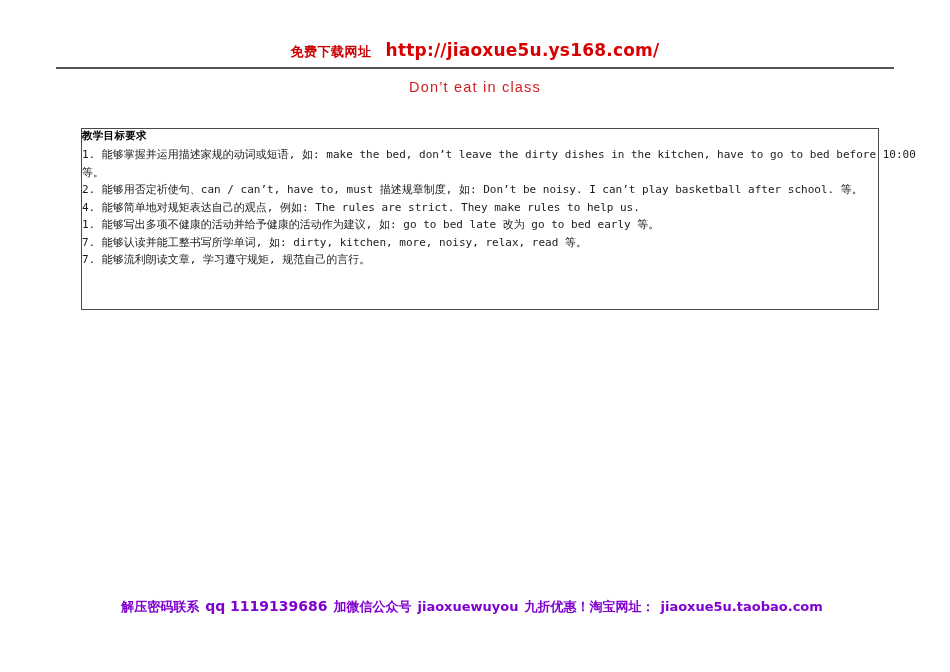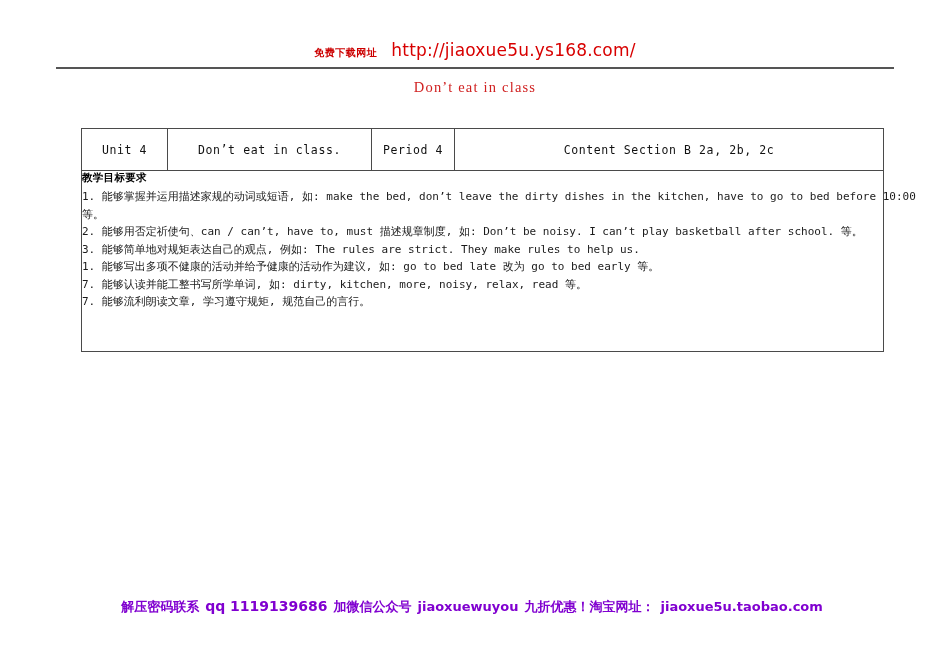--- a/index.html
+++ b/index.html
@@ -21,27 +21,27 @@
     left: 0;
     top: 40px;
     width: 950px;
     text-align: center;
     white-space: nowrap;
   }
   #promo-header .promo-cn {
     color: #cc0000;
     font-family: "DejaVu Sans", sans-serif;
     font-weight: bold;
-    font-size: 10px;
+    font-size: 13px;
     letter-spacing: .5px;
   }
   #promo-header .promo-url {
     color: #d80000;
     font-family: "DejaVu Sans", sans-serif;
-    font-weight: normal;
+    font-weight: bold;
     font-size: 17px;
     margin-left: 14px;
     letter-spacing: .2px;
   }
   #promo-rule {
     position: absolute;
     left: 56px;
     top: 67px;
     width: 838px;
     height: 0;
@@ -49,21 +49,21 @@
   }
 
   
   #doc-title {
     position: absolute;
     left: 0;
     top: 79px;
     width: 950px;
     text-align: center;
     color: #d02020;
-    font-family: Liberation Serif, serif;
+    font-family: Liberation Sans, sans-serif;
     font-size: 14.5px;
     letter-spacing: 1.2px;
     white-space: nowrap;
   }
 
   
   #lesson-table {
     position: absolute;
     left: 81px;
     top: 128px;
@@ -139,33 +139,27 @@
 
 <div id="promo-header">
   <span class="promo-cn">免费下载网址</span><span class="promo-url">http://jiaoxue5u.ys168.com/</span>
 </div>
 <div id="promo-rule"></div>
 
 <div id="doc-title">Don’t eat in class</div>
 
 <table id="lesson-table">
   <tbody>
-      <tr>
-    <td class="hdr-cell col-unit">Unit 4</td>
-    <td class="hdr-cell col-topic">Don’t eat in class.</td>
-    <td class="hdr-cell col-period">Period 4</td>
-    <td class="hdr-cell col-content">Content  Section B  2a, 2b, 2c</td>
-  </tr>
   <tr>
     <td class="body-cell" colspan="4">
       <p class="goals-title">教学目标要求</p>
       <p class="goal-line">1. 能够掌握并运用描述家规的动词或短语, 如: make the bed, don’t leave the dirty dishes in the kitchen, have to go to bed before 10:00</p>
       <p class="goal-line">等。</p>
       <p class="goal-line">2. 能够用否定祈使句、can / can’t, have to, must 描述规章制度, 如: Don’t be noisy. I can’t play basketball after school. 等。</p>
-      <p class="goal-line">3. 能够简单地对规矩表达自己的观点, 例如: The rules are strict. They make rules to help us.</p>
+      <p class="goal-line">4. 能够简单地对规矩表达自己的观点, 例如: The rules are strict. They make rules to help us.</p>
       <p class="goal-line">1. 能够写出多项不健康的活动并给予健康的活动作为建议, 如: go to bed late 改为 go to bed early 等。</p>
       <p class="goal-line">7. 能够认读并能工整书写所学单词, 如: dirty, kitchen, more, noisy, relax, read 等。</p>
       <p class="goal-line">7. 能够流利朗读文章, 学习遵守规矩, 规范自己的言行。</p>
     </td>
   </tr>
 </tbody>
   </table>
 
 <div id="promo-footer">
   <span class="seg">解压密码联系</span><span class="seg qqnum">qq 1119139686</span><span class="seg">加微信公众号</span><span class="seg">jiaoxuewuyou</span><span class="seg">九折优惠！淘宝网址：</span><span class="seg">jiaoxue5u.taobao.com</span>

